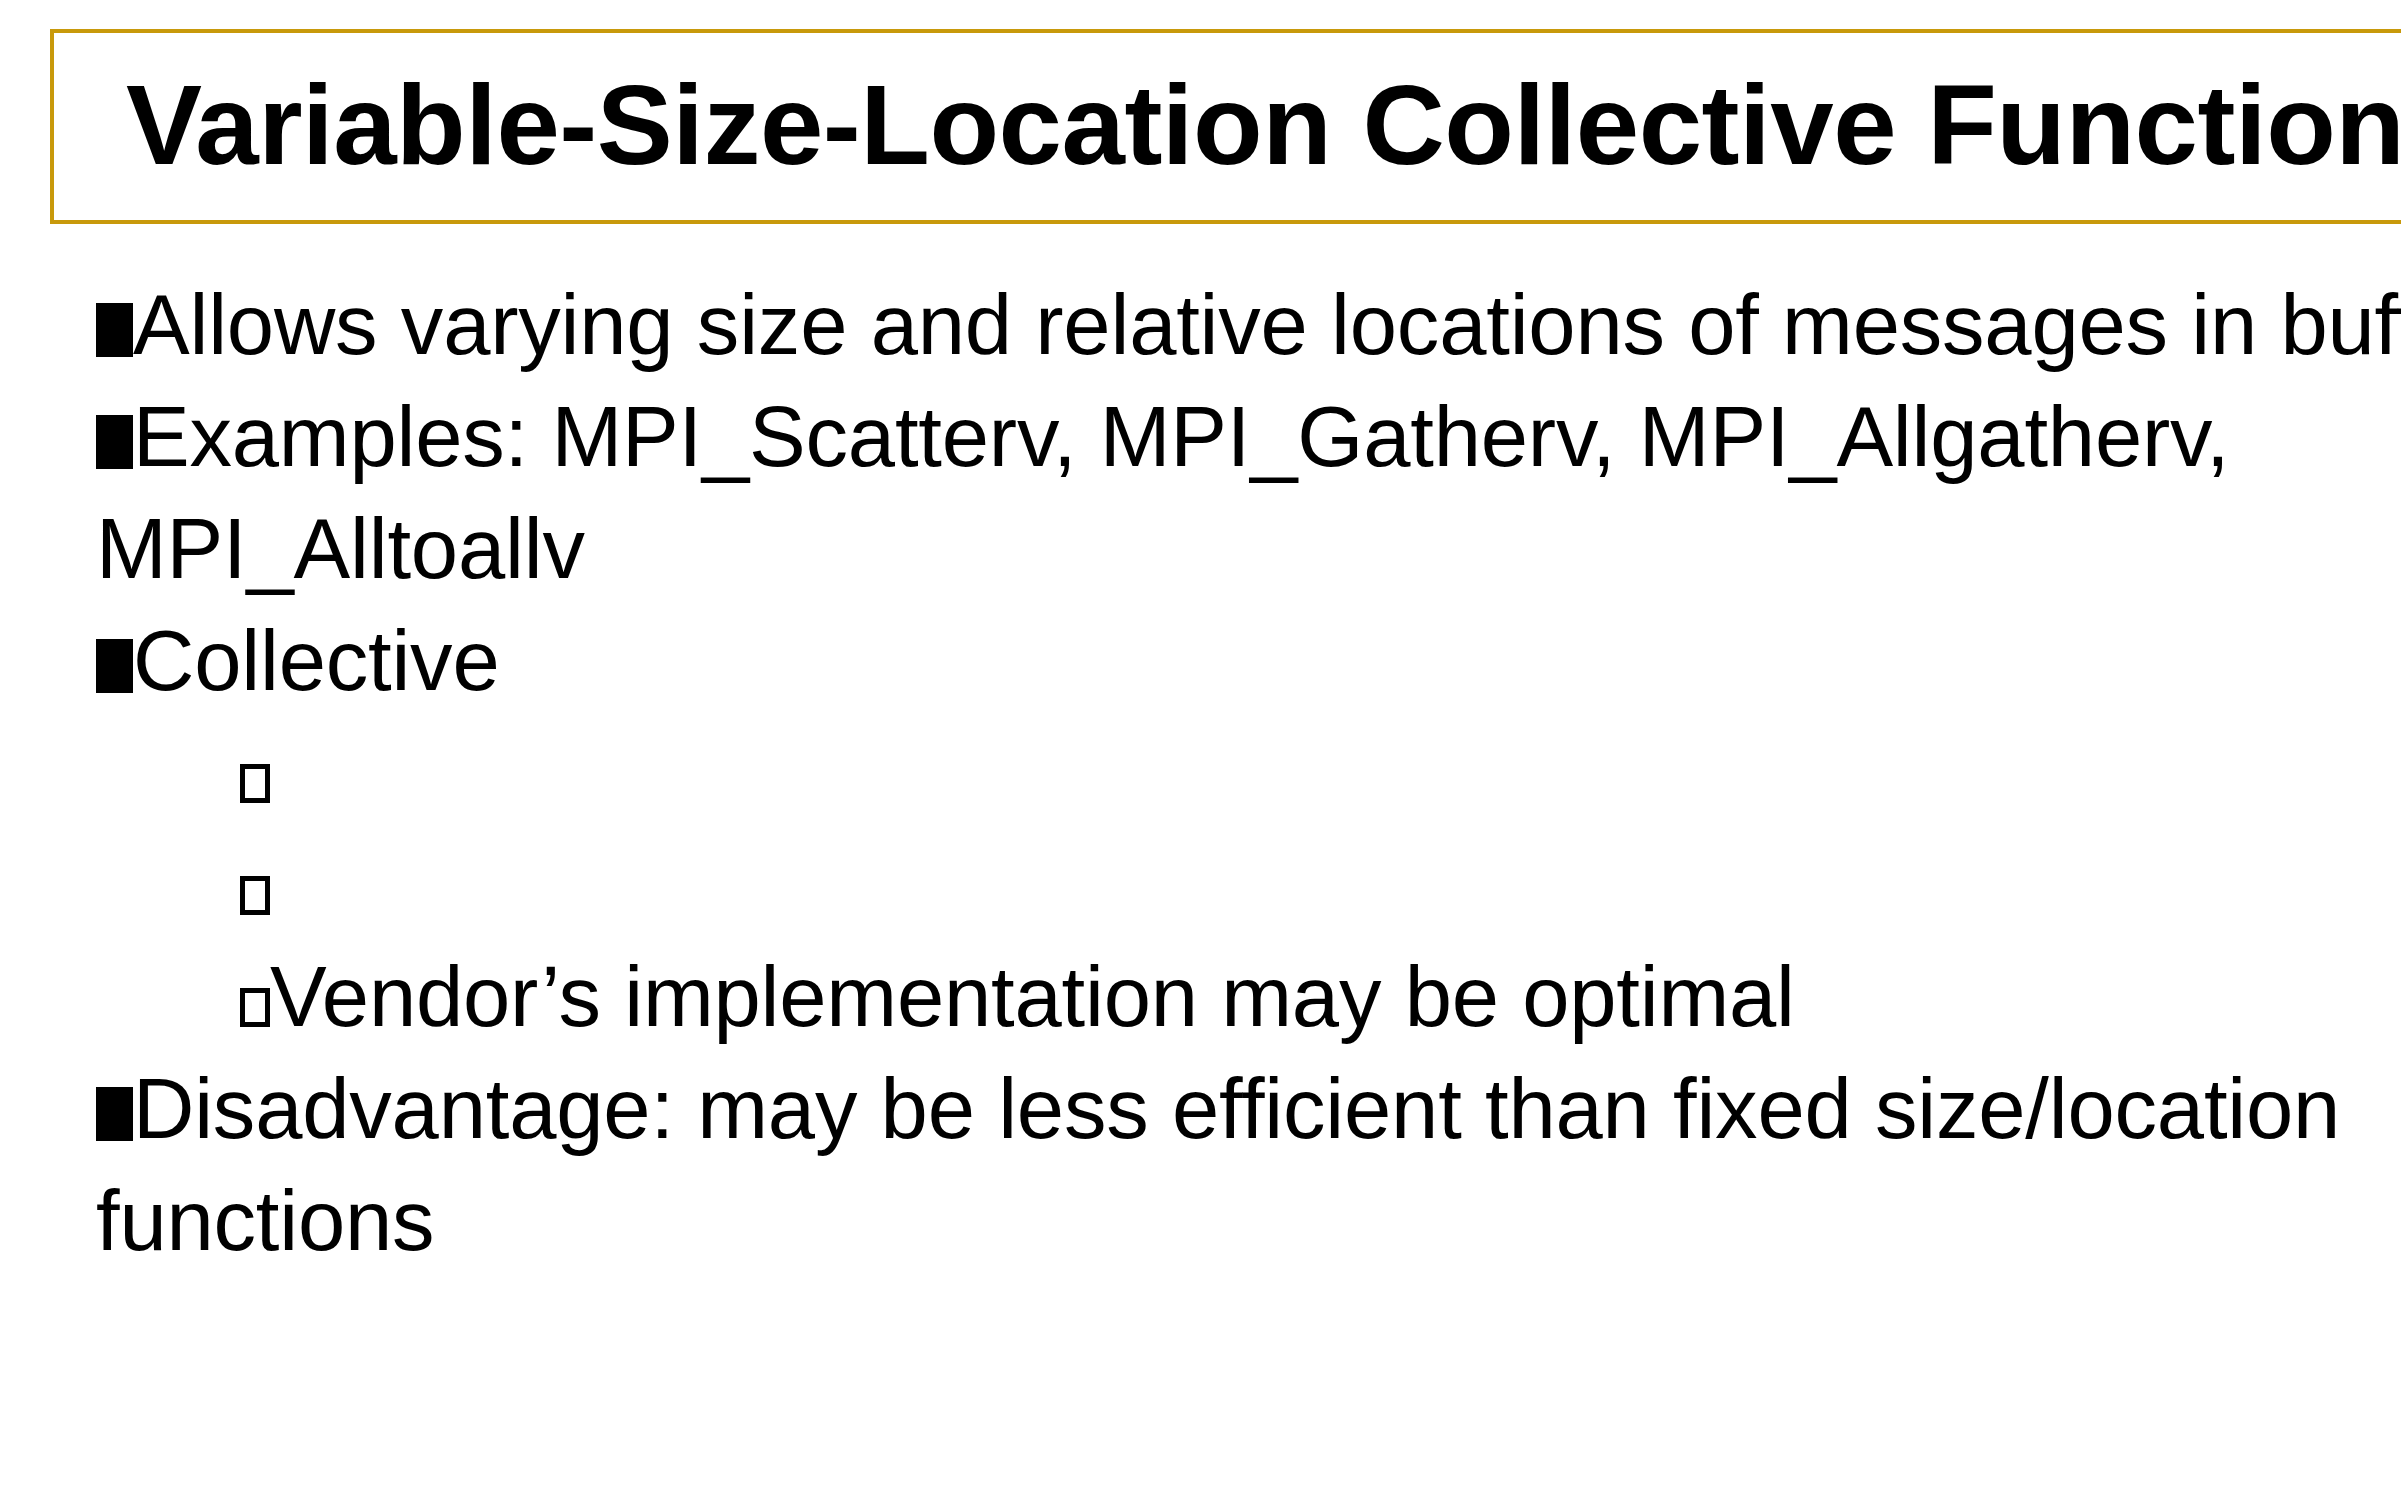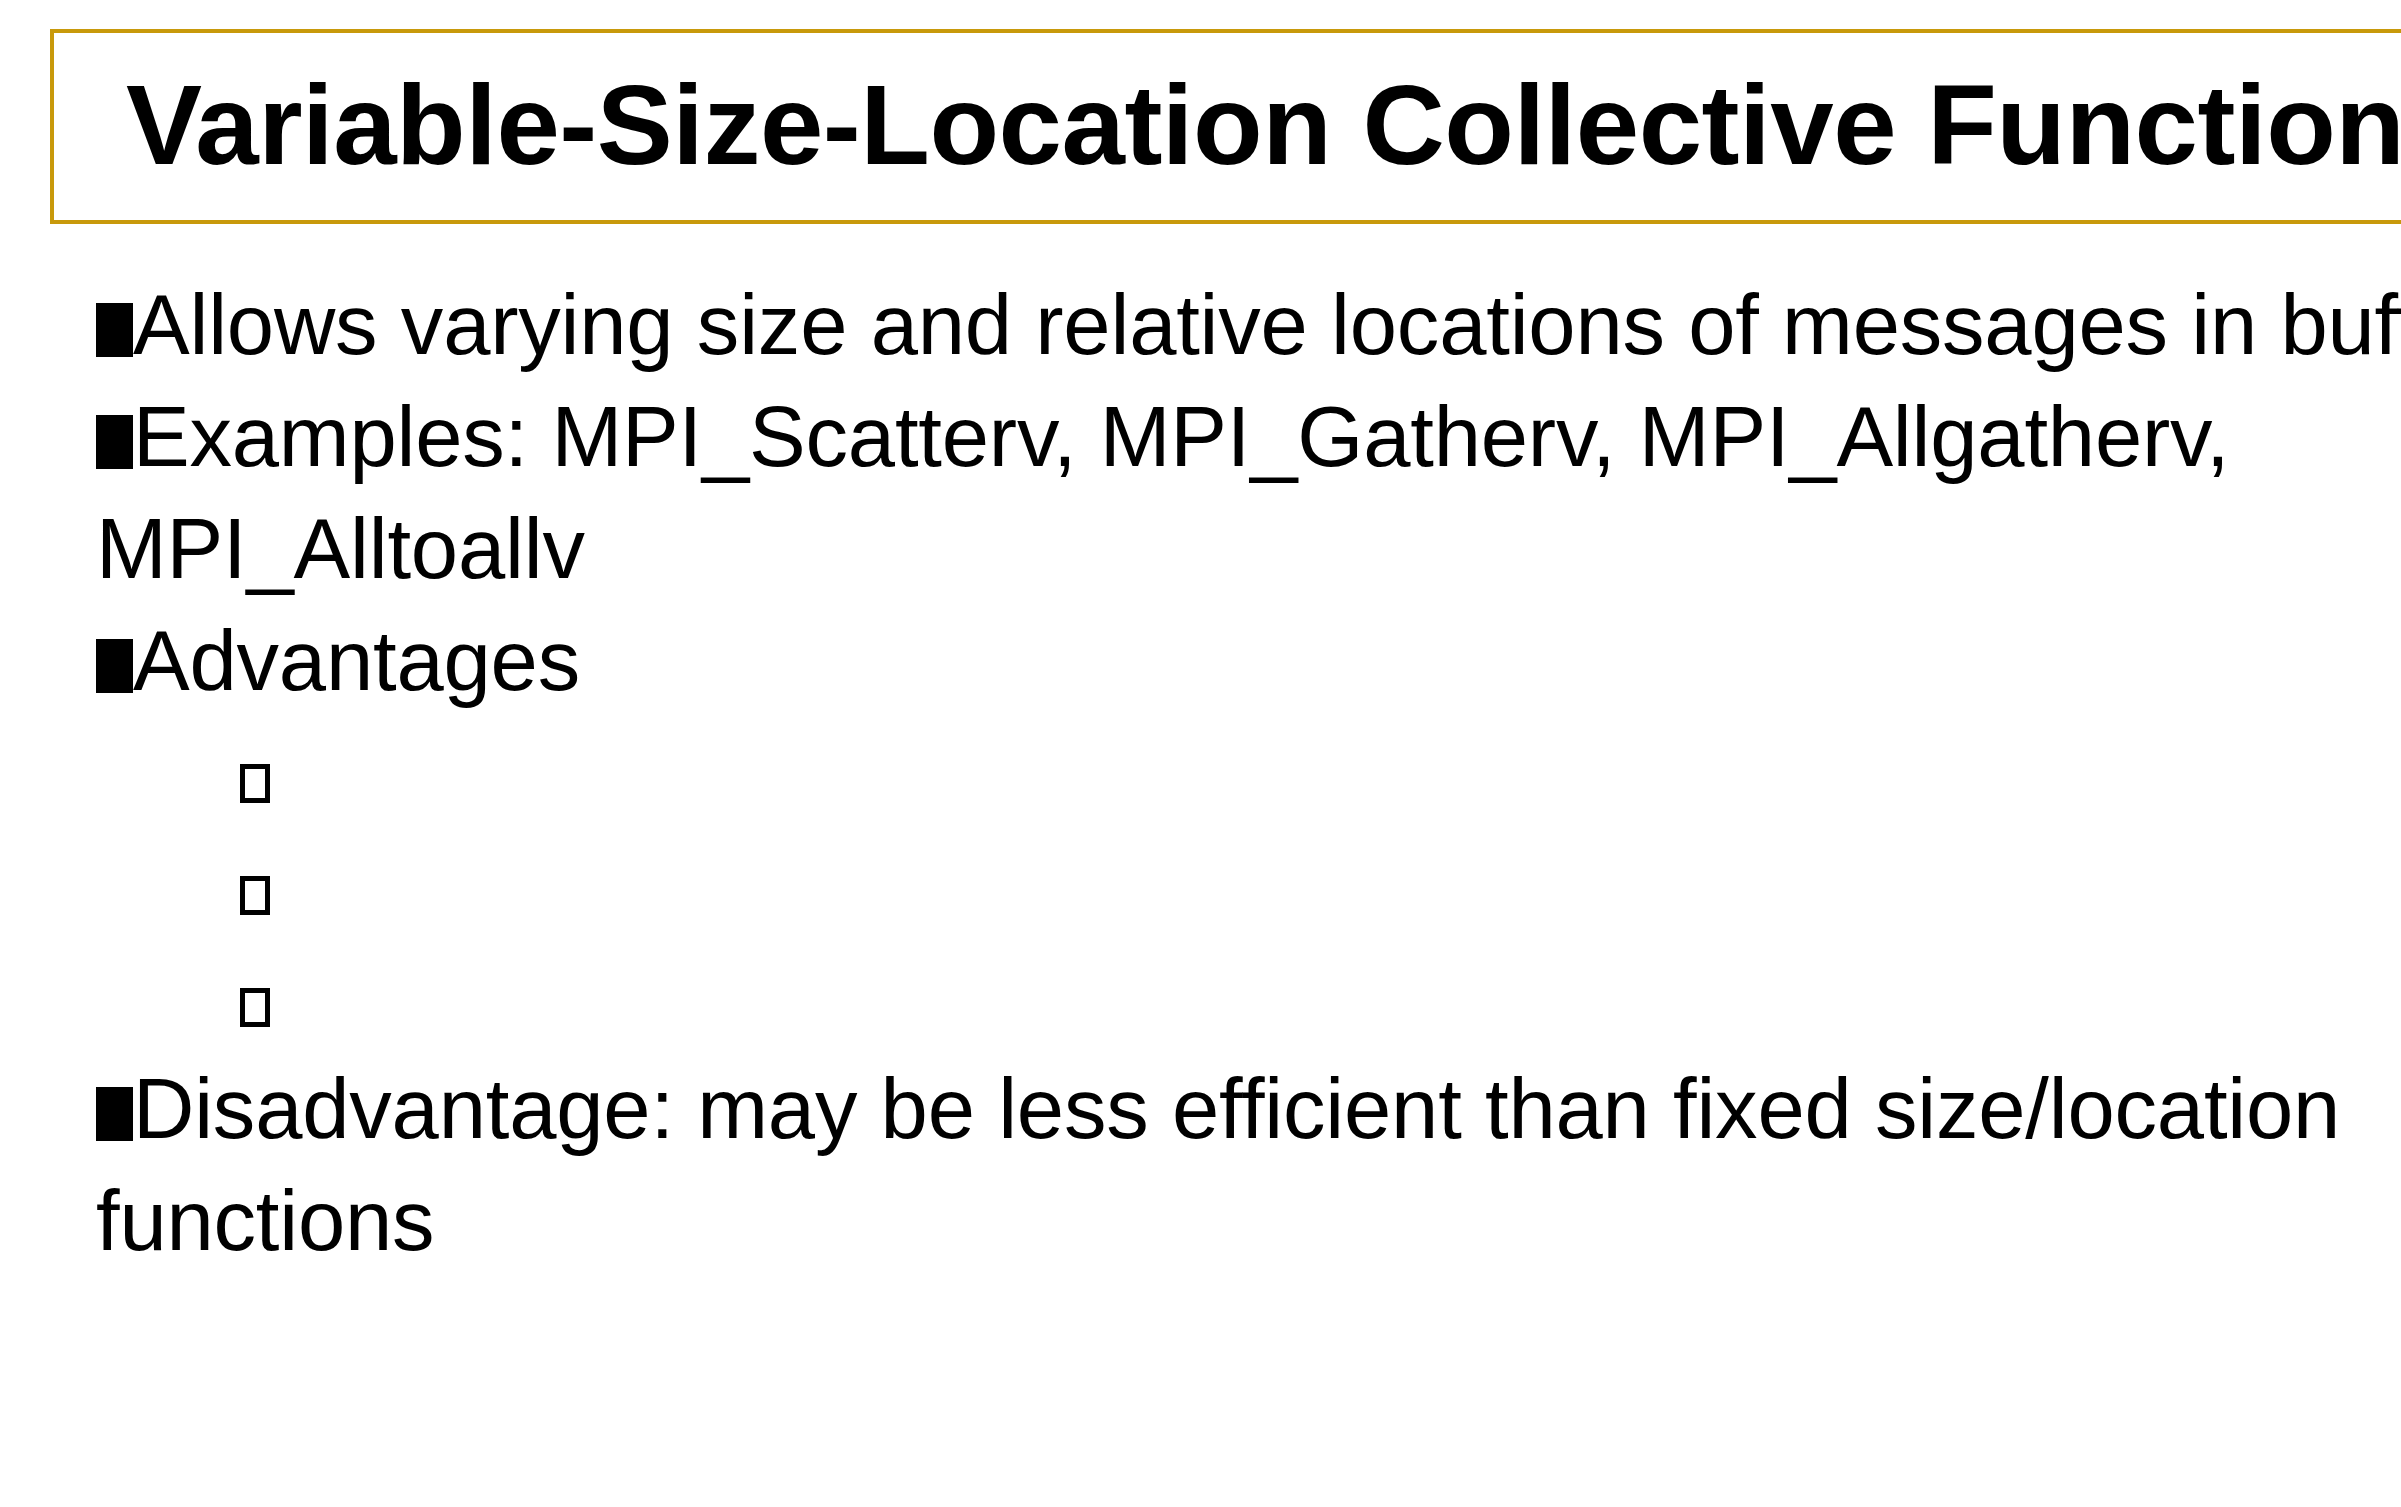--- a/index.html
+++ b/index.html
@@ -109,26 +109,26 @@
   <div class="title-box">
     <div class="title-text">Variable-Size-Location Collective Functions</div>
   </div>
 
   <div class="body-area">
 
     <p class="para lvl1"><span class="bullet1"></span><span class="btxt">Allows varying size and relative locations of messages in buffer</span></p>
 
     <p class="para lvl1"><span class="bullet1"></span><span class="btxt">Examples: MPI_Scatterv, MPI_Gatherv, MPI_Allgatherv, MPI_Alltoallv</span></p>
 
-    <p class="para lvl1"><span class="bullet1"></span><span class="btxt">Advantages</span></p>
+    <p class="para lvl1"><span class="bullet1"></span><span class="btxt">Collective</span></p>
 
     <p class="para lvl2"><span class="bullet2"></span></p>
 
     <p class="para lvl2"><span class="bullet2"></span></p>
 
-    <p class="para lvl2"><span class="bullet2"></span></p>
+    <p class="para lvl2"><span class="bullet2"></span><span class="btxt">Vendor’s implementation may be optimal</span></p>
 
     <p class="para lvl1"><span class="bullet1"></span><span class="btxt">Disadvantage: may be less efficient than fixed size/location functions</span></p>
 
   </div>
 
 </div>
 
 
 </body></html>

